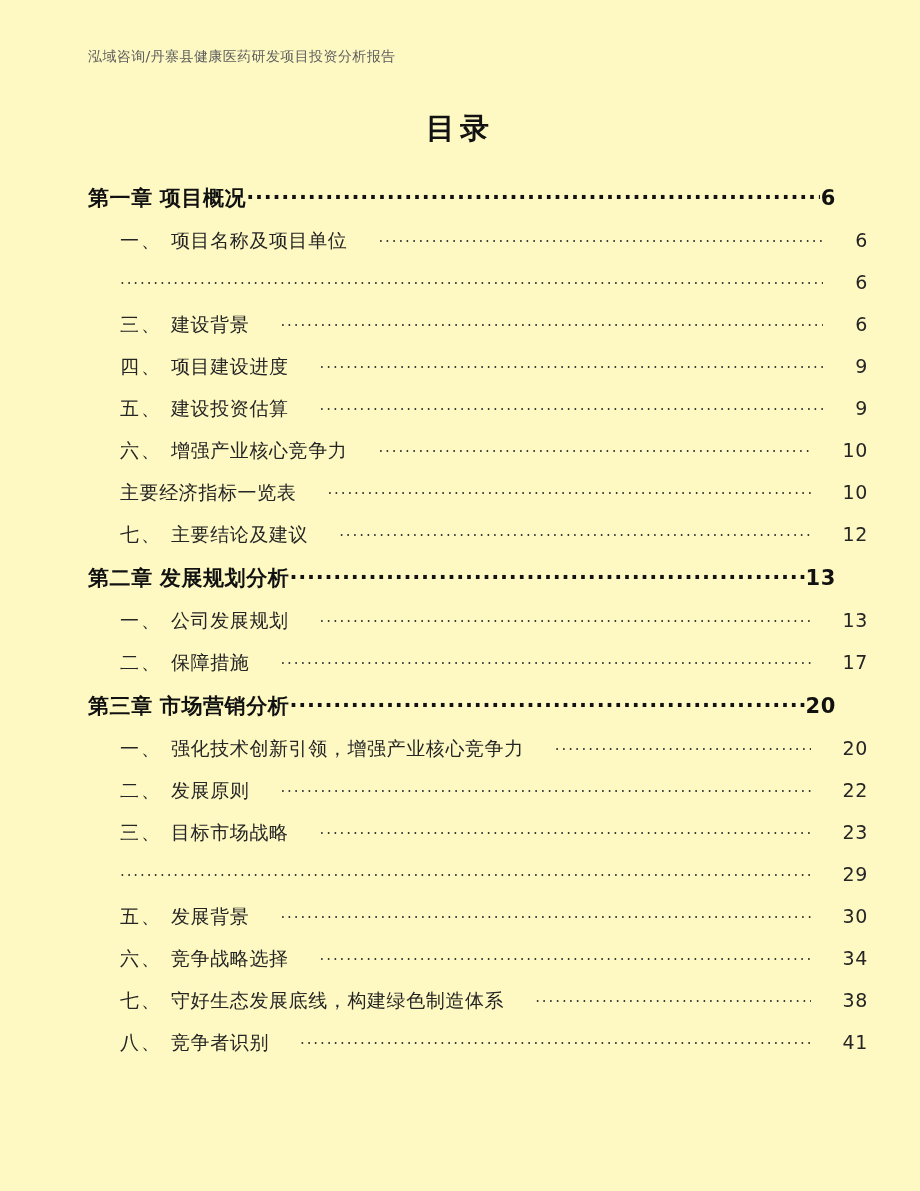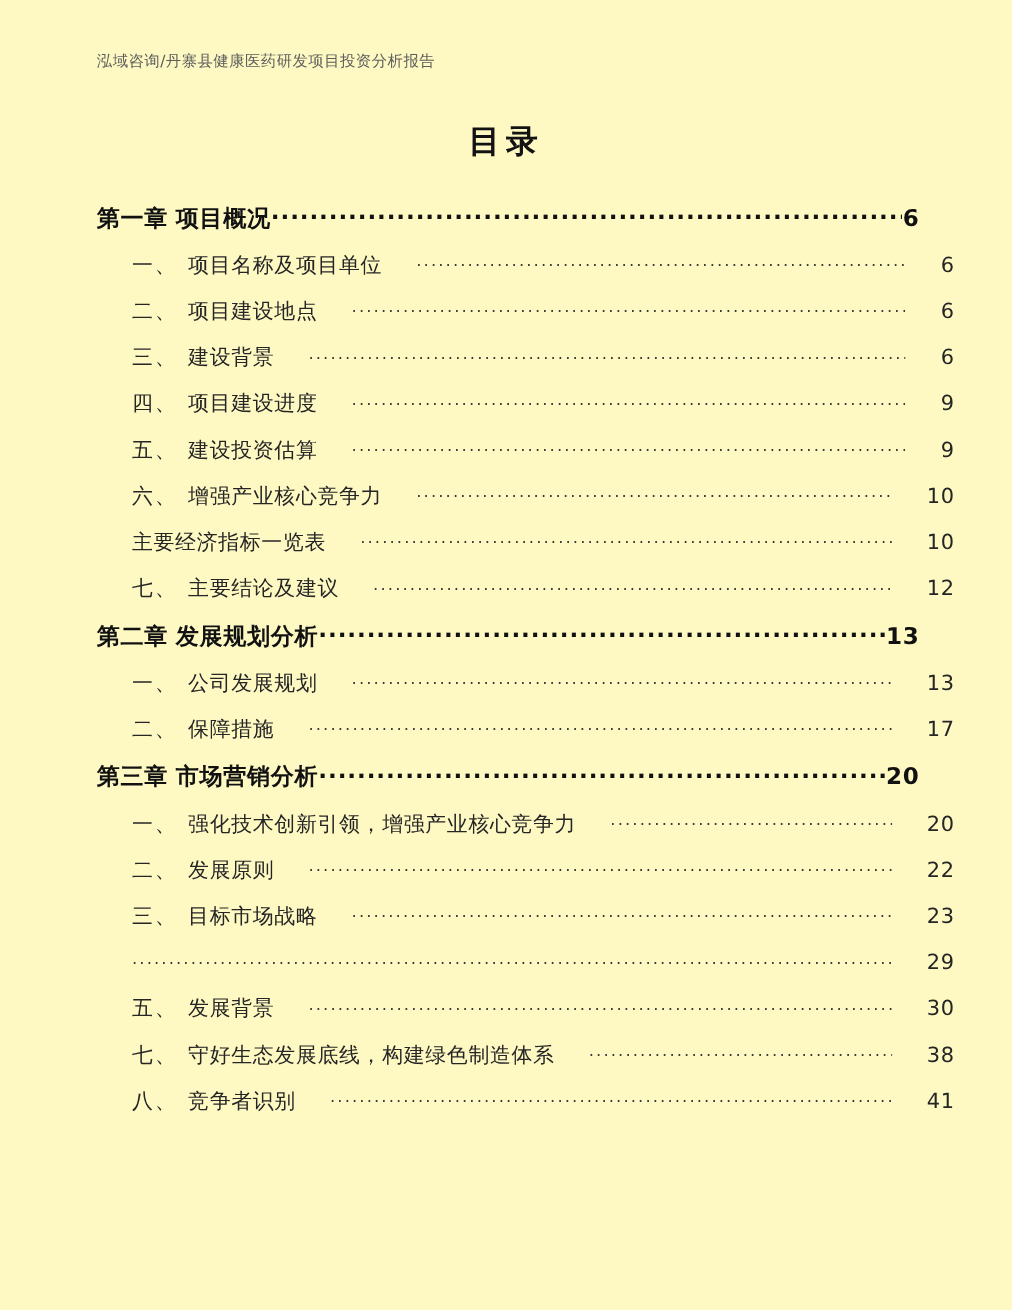--- a/index.html
+++ b/index.html
@@ -154,21 +154,20 @@
         <span class="toc-label"><span class="chapter-num">第一章</span><span>项目概况</span></span>
         <span class="toc-leader"></span>
         <span class="toc-page">6</span>
       </div>
       <div class="toc-row row-section">
         <span class="toc-label"><span class="sec-num">一、</span><span>项目名称及项目单位</span></span>
         <span class="toc-leader"></span>
         <span class="toc-page">6</span>
       </div>
       <div class="toc-row row-section">
-        <span class="toc-label"><span class="sec-num">二、</span><span>项目建设地点</span></span>
         <span class="toc-leader"></span>
         <span class="toc-page">6</span>
       </div>
       <div class="toc-row row-section">
         <span class="toc-label"><span class="sec-num">三、</span><span>建设背景</span></span>
         <span class="toc-leader"></span>
         <span class="toc-page">6</span>
       </div>
       <div class="toc-row row-section">
         <span class="toc-label"><span class="sec-num">四、</span><span>项目建设进度</span></span>
@@ -233,20 +232,25 @@
       <div class="toc-row row-section">
         <span class="toc-leader"></span>
         <span class="toc-page">29</span>
       </div>
       <div class="toc-row row-section">
         <span class="toc-label"><span class="sec-num">五、</span><span>发展背景</span></span>
         <span class="toc-leader"></span>
         <span class="toc-page">30</span>
       </div>
       <div class="toc-row row-section">
+        <span class="toc-label"><span class="sec-num">六、</span><span>竞争战略选择</span></span>
+        <span class="toc-leader"></span>
+        <span class="toc-page">34</span>
+      </div>
+      <div class="toc-row row-section">
         <span class="toc-label"><span class="sec-num">七、</span><span>守好生态发展底线，构建绿色制造体系</span></span>
         <span class="toc-leader"></span>
         <span class="toc-page">38</span>
       </div>
       <div class="toc-row row-section">
         <span class="toc-label"><span class="sec-num">八、</span><span>竞争者识别</span></span>
         <span class="toc-leader"></span>
         <span class="toc-page">41</span>
       </div>
     </div>

